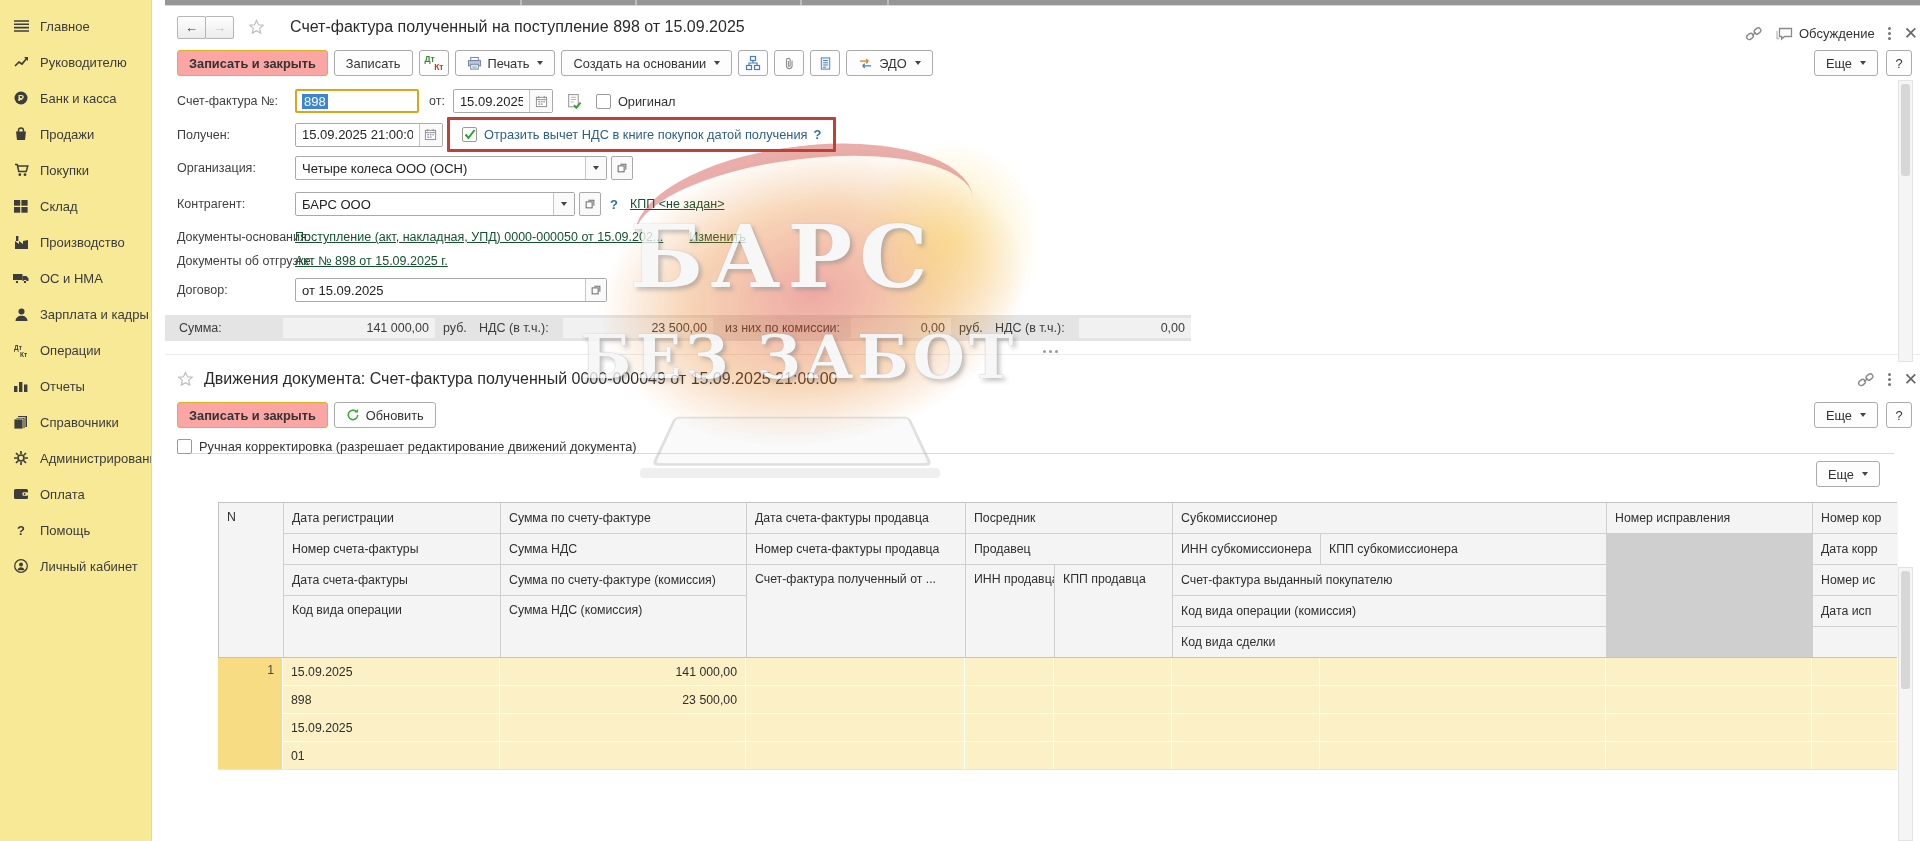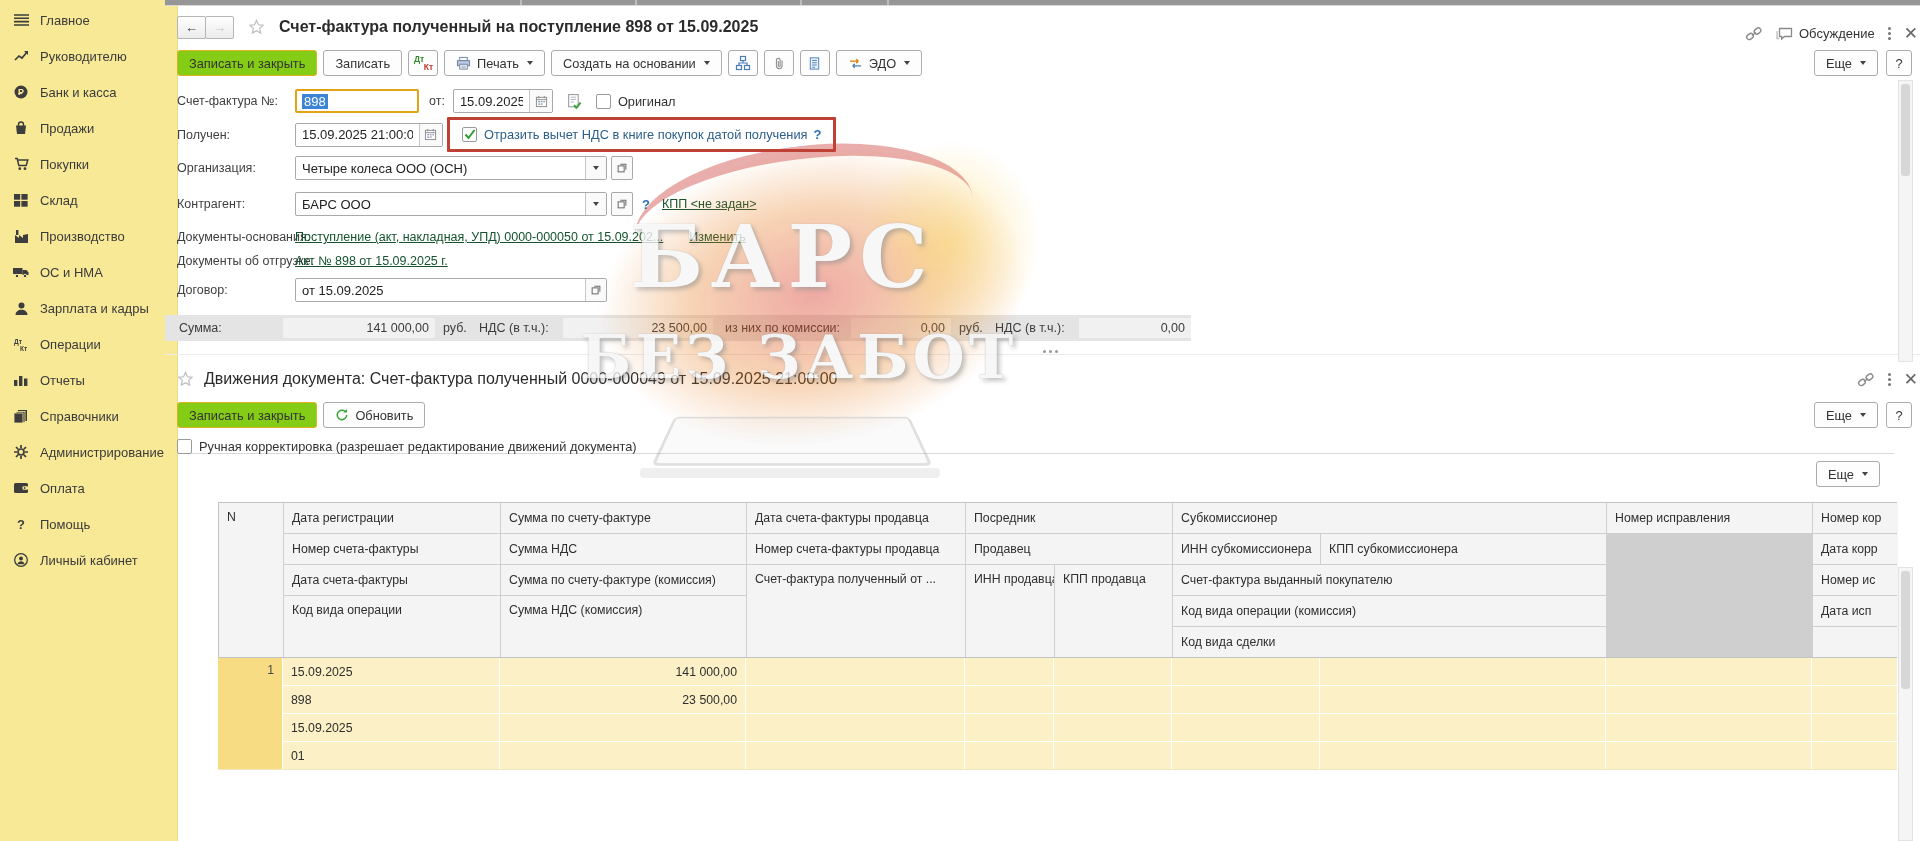--- a/index.html
+++ b/index.html
@@ -1,40 +1,40 @@
 <!DOCTYPE html>
 <html><head>
 <meta charset="utf-8">
 <style>
   html,body{margin:0;padding:0;}
   .screen{position:relative;width:1920px;height:841px;background:#fff;overflow:hidden;
     font-family:"Liberation Sans",sans-serif;color:#333;}
   
-  .sidebar{position:absolute;left:0;top:0;width:178px;height:841px;background:#f7e996;border-right:1px solid #eadc86;padding-top:2px;box-sizing:border-box;}
+  .sidebar{position:absolute;left:0;top:0;width:152px;height:841px;background:#f7e996;border-right:1px solid #eadc86;padding-top:8px;box-sizing:border-box;}
   .sitem{display:flex;align-items:center;height:36px;padding-left:11px;cursor:pointer;}
   .sitem .sic{width:20px;height:16px;display:flex;align-items:center;justify-content:center;margin-right:9px;flex:none;}
   .sitem .slb{font-size:13px;color:#3b3b3b;white-space:nowrap;overflow:hidden;}
   
   .main{position:absolute;left:165px;top:0;width:1755px;height:841px;overflow:hidden;}
   .tabstrip{height:5px;background:linear-gradient(90deg,#969696 0 355px,#bdbdbd 355px 357px,#969696 357px 470px,#bdbdbd 470px 472px,#969696 472px 635px,#bdbdbd 635px 637px,#969696 637px 722px,#bdbdbd 722px 724px,#969696 724px 100%);border-bottom:1px solid #d8d8d8;}
   .panel{position:relative;padding:0 12px;}
   .titlebar{display:flex;align-items:center;margin-top:9px;height:24px;}
   .navb{width:27px;height:21px;border:1px solid #b5b5b5;border-radius:2px;background:linear-gradient(#fefefe,#ececec);display:flex;align-items:center;justify-content:center;font-size:13px;cursor:pointer;}
   .navb+.navb{margin-left:-1px;}
   .navb.dis{color:#c4c4c4;}
   .starw{margin:0 10px 0 14px;display:flex;}
   .ptitle{font-size:16px;color:#2b2b2b;white-space:nowrap;}
   .trcluster{position:absolute;right:2px;top:10px;display:flex;align-items:center;gap:13px;}
   .disc{display:flex;align-items:center;gap:6px;font-size:13px;color:#333;cursor:pointer;}
   .kebab{width:3px;height:3px;border-radius:50%;background:#777;box-shadow:0 5px 0 #777,0 10px 0 #777;margin-top:-10px;cursor:pointer;}
   .xclose{font-size:17px;color:#666;cursor:pointer;line-height:1;}
   
   .tbar{display:flex;align-items:center;gap:6px;margin-top:11px;}
   .b{height:26px;box-sizing:border-box;border:1px solid #ababab;border-radius:3px;background:#fdfdfd;font-size:12.8px;color:#333;padding:0 11px;display:inline-flex;align-items:center;gap:6px;cursor:pointer;white-space:nowrap;font-family:inherit;}
-  .b.prim{background:#84cc16;border-color:#dfb123;font-weight:normal;}
+  .b.prim{background:#fca5a5;border-color:#dfb123;font-weight:bold;}
   .ib{width:30px;padding:0;justify-content:center;}
   .car{display:inline-block;width:0;height:0;border-left:3.5px solid transparent;border-right:3.5px solid transparent;border-top:4px solid #444;margin-left:2px;}
   .sp{flex:1;}
   .dtkt{position:relative;width:30px;height:26px;font-size:8.5px;font-weight:bold;}
   .dtkt .dt{position:absolute;left:5px;top:3px;color:#2e8b2e;}
   .dtkt .kt{position:absolute;right:4px;bottom:3px;color:#c0392b;}
   
   .frow{display:flex;align-items:center;margin-top:9px;}
   .flab{width:118px;flex:none;font-size:12.5px;color:#3f3f3f;white-space:nowrap;}
   .igroup{display:inline-flex;height:24px;box-sizing:border-box;border:1px solid #a9a9a9;border-radius:2px;background:#fff;align-items:stretch;}
@@ -251,21 +251,21 @@
 
     <section class="panel">
       <div class="titlebar">
         <div class="navb">←</div>
         <div class="navb dis">→</div>
         <span class="starw">
             <svg width="17" height="16" viewBox="0 0 16 16">
               <path d="M8 1.5l2 4.3 4.6.5-3.4 3.1.9 4.6L8 11.7 3.9 14l.9-4.6L1.4 6.3 6 5.8z" fill="none" stroke="#bdbdbd" stroke-width="1.2"></path>
             </svg>
           </span>
-        <h1 class="ptitle" style="font-weight:700;margin:4px;">Счет-фактура полученный на поступление 898 от 15.09.2025</h1>
+        <h1 class="ptitle" style="font-weight:400;margin:15px;">Счет-фактура полученный на поступление 898 от 15.09.2025</h1>
         <div class="trcluster">
           <span>
               <svg width="18" height="16" viewBox="0 0 18 16" fill="none" stroke="#8a8a8a" stroke-width="1.4">
                 <rect x="1.5" y="8" width="7" height="5" rx="2.5" transform="rotate(-38 5 10.5)"></rect>
                 <rect x="9" y="2.5" width="7" height="5" rx="2.5" transform="rotate(-38 12.5 5)"></rect>
                 <path d="M7 9.5l4-3"></path>
               </svg>
             </span>
           <span class="disc">
             <span>
@@ -421,21 +421,21 @@
         <span class="sq">
             <svg width="12" height="12" viewBox="0 0 14 14" fill="none" stroke="#6b6b6b" stroke-width="1.2">
               <rect x="2.5" y="4.5" width="7" height="7"></rect>
               <path d="M5 2.5h6.5V9"></path>
             </svg>
           </span>
       </div>
 
       <div class="frow" style="margin-top:12px;">
         <span class="flab">Контрагент:</span>
-        <span class="igroup" style="width:312px;">
+        <span class="igroup" style="width:280px;">
           <input style="flex: 1 1 0%;" readonly="" value="БАРС ООО">
           <span class="ddz">
               <i class="car" style="margin:0;"></i>
             </span>
         </span>
         <span class="sq">
             <svg width="12" height="12" viewBox="0 0 14 14" fill="none" stroke="#6b6b6b" stroke-width="1.2">
               <rect x="2.5" y="4.5" width="7" height="7"></rect>
               <path d="M5 2.5h6.5V9"></path>
             </svg>

